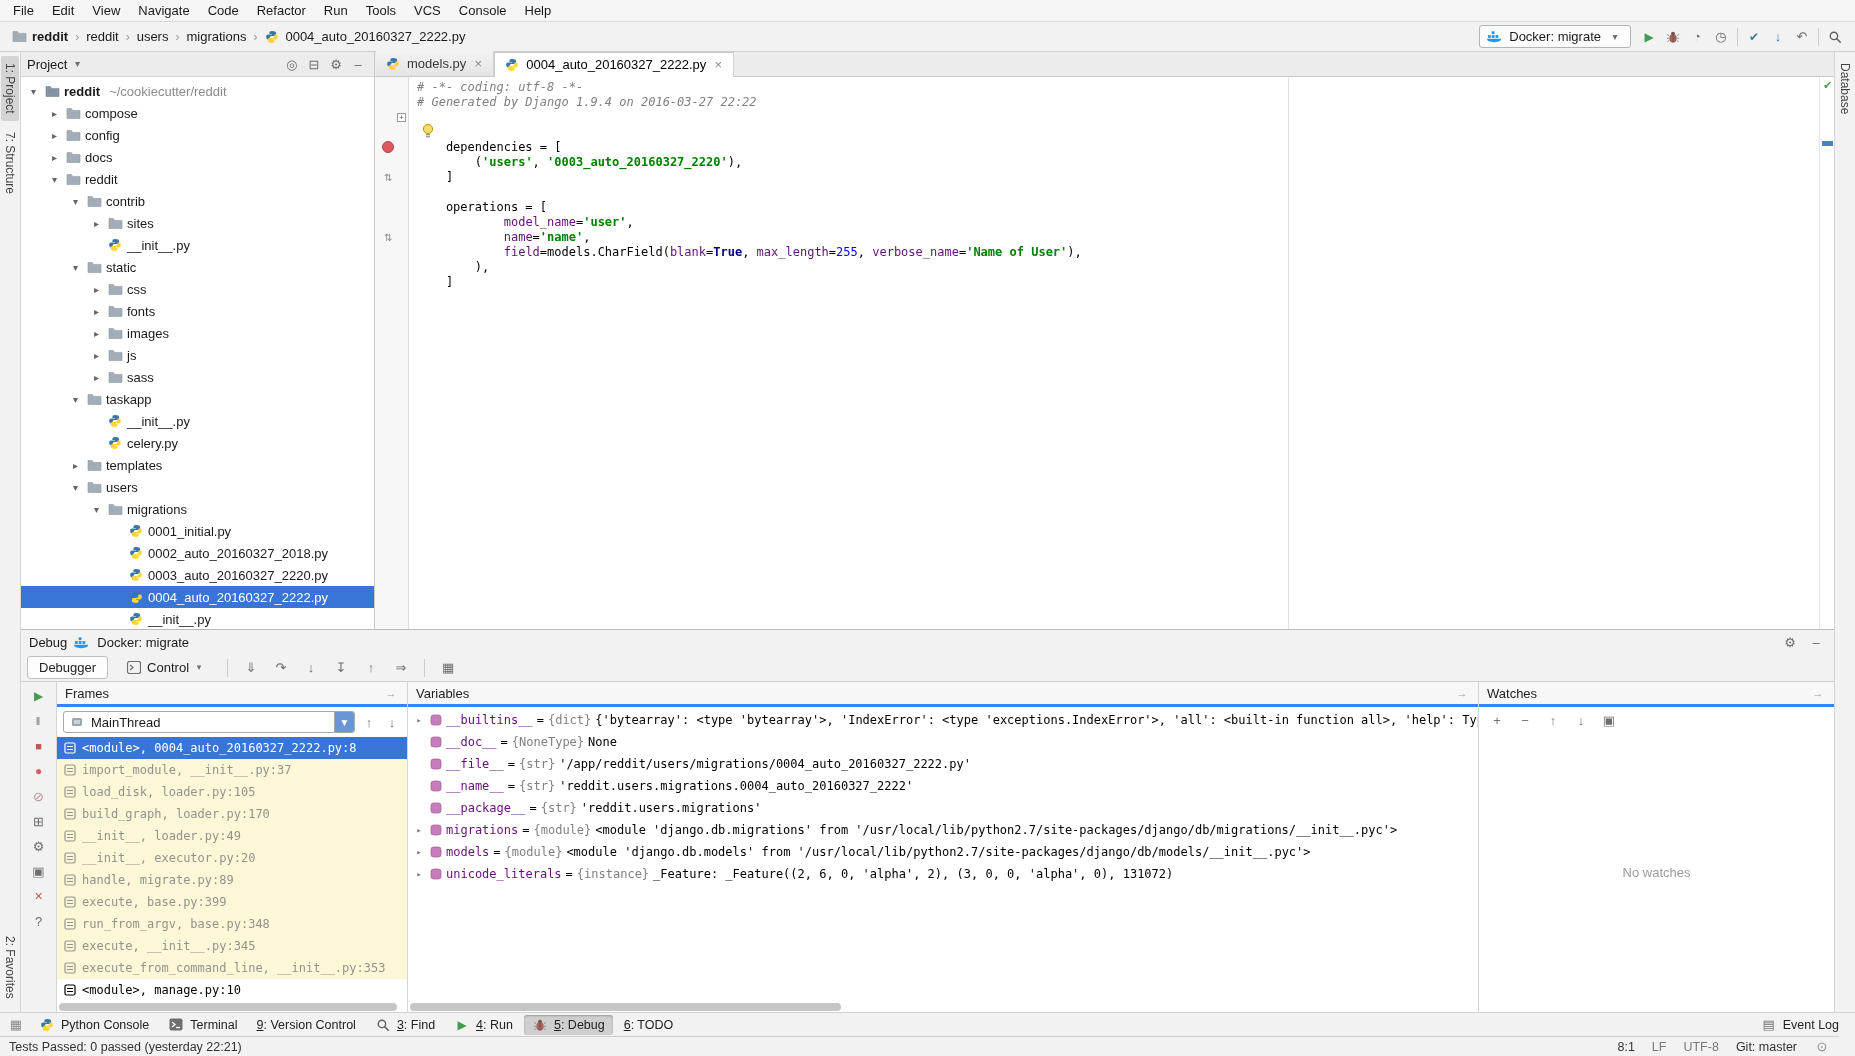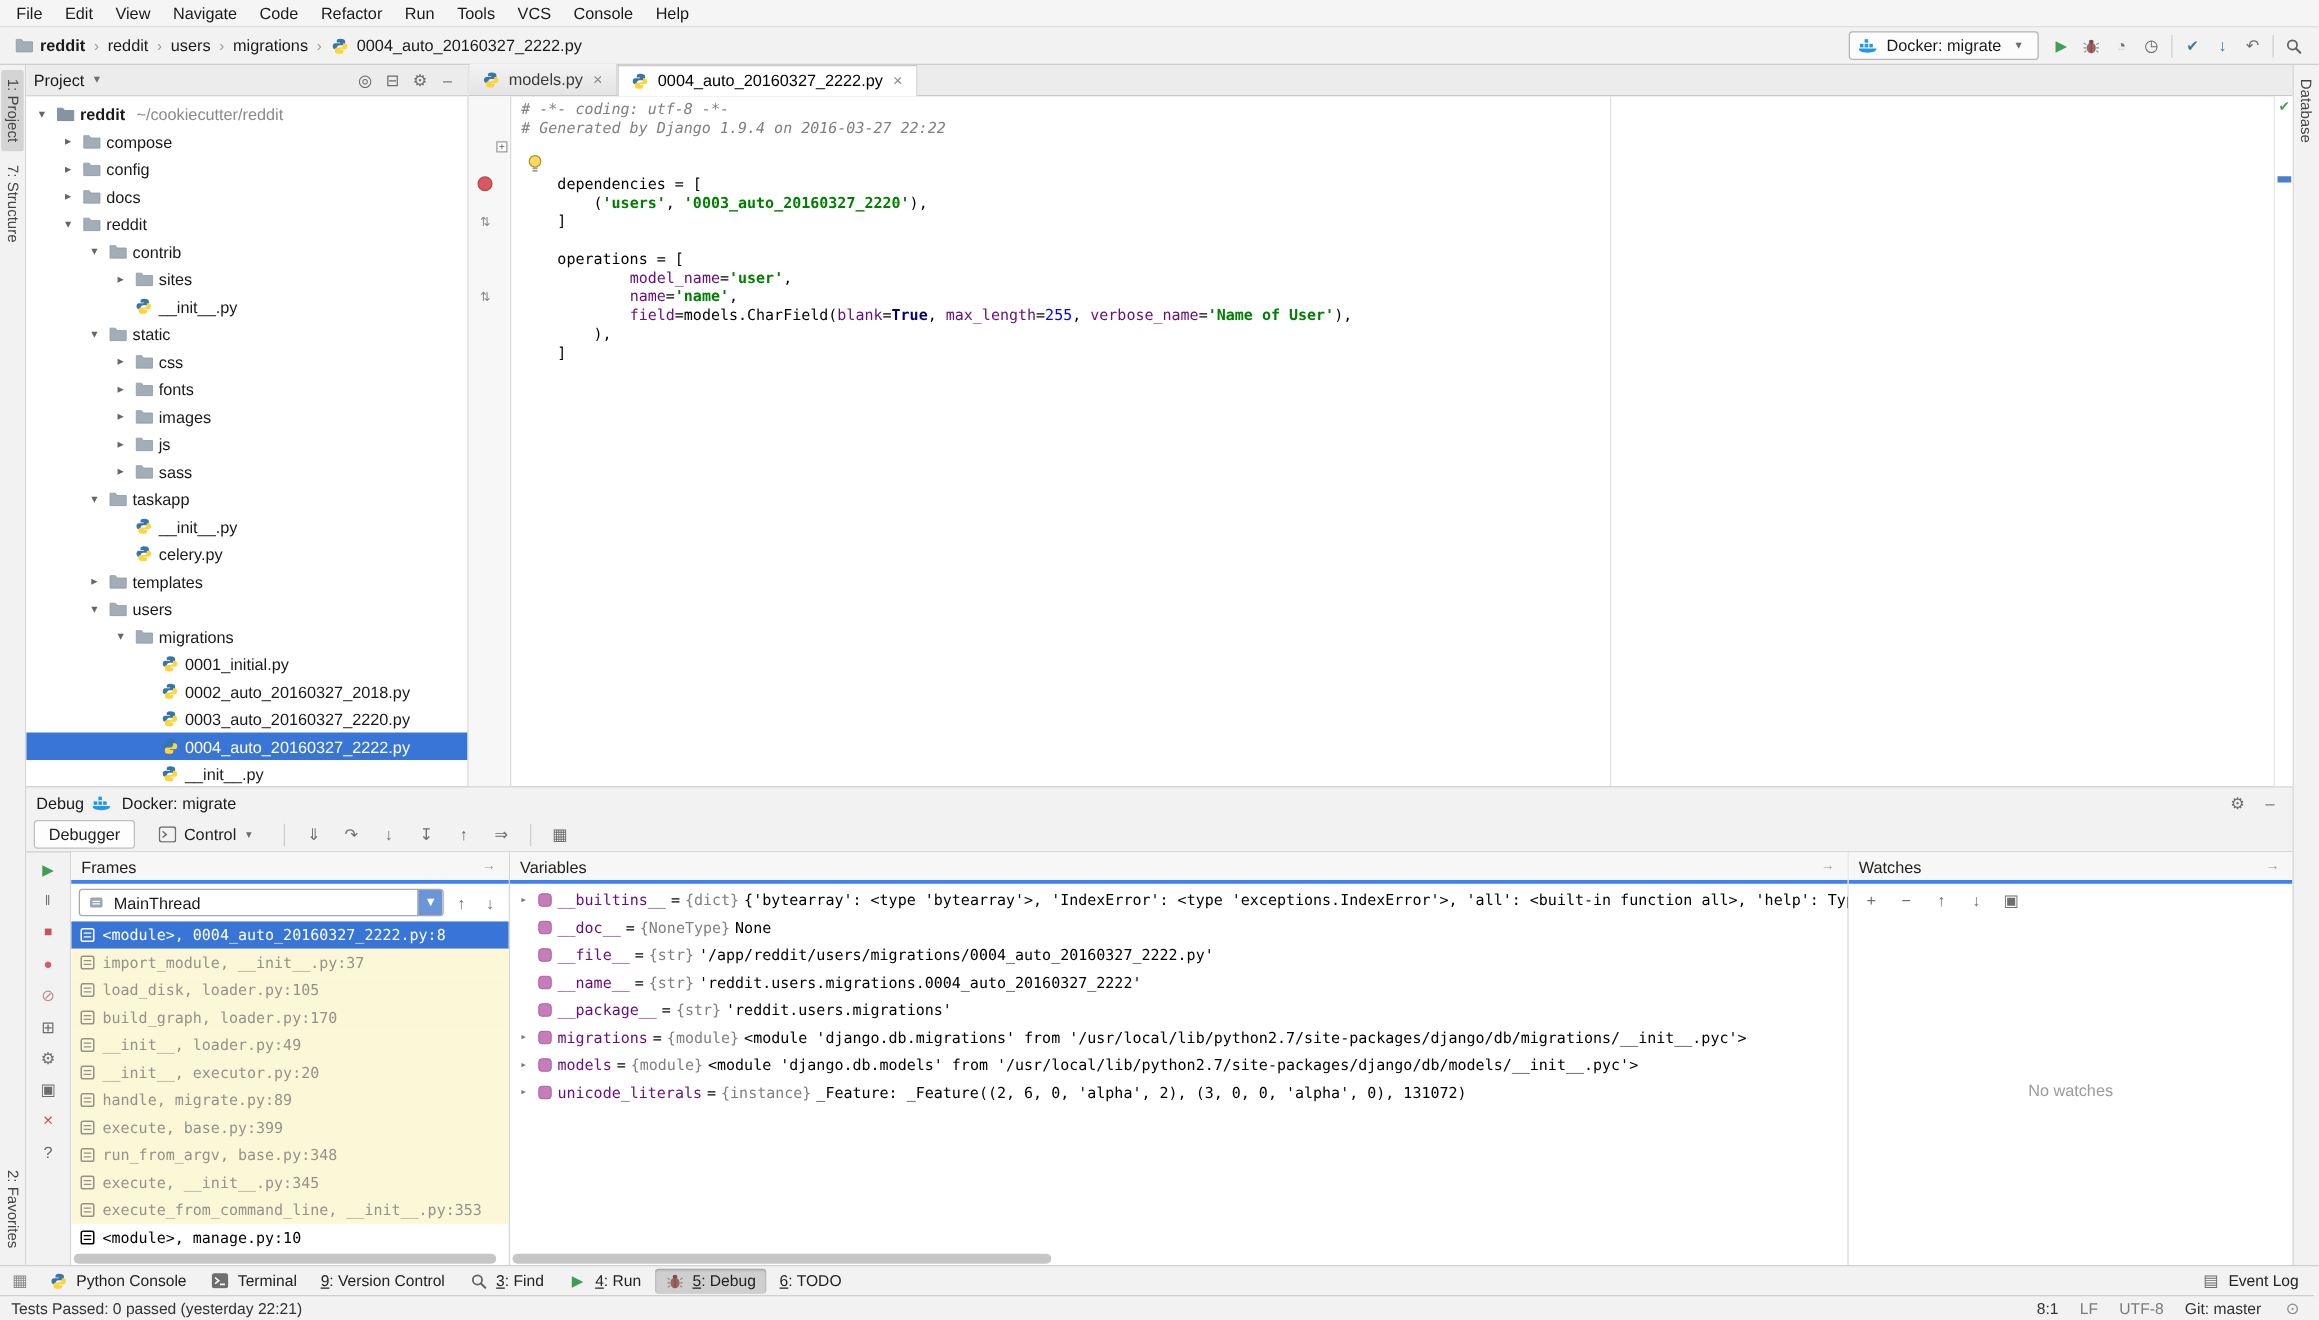--- a/index.html
+++ b/index.html
@@ -119,21 +119,21 @@
   #watches-toolbar { height:26px; display:flex; align-items:center; gap:8px; padding:0 8px; flex:0 0 auto; }
   .watch-btn { width:20px; height:20px; display:flex; align-items:center; justify-content:center; border-radius:3px; font-size:14px; color:#5c5c5c; }
   #no-watches { flex:1; display:flex; align-items:center; justify-content:center; color:#9b9b9b; }
 
   
   #bottom-bar { position:absolute; left:0; right:0; bottom:20px; height:24px; background:#f2f2f2; border-top:1px solid #d0d0d0; display:flex; align-items:center; padding:0 8px; gap:3px; font-size:12.5px; }
   .tw-btn { display:flex; align-items:center; gap:6px; height:20px; padding:0 8px; border-radius:3px; color:#222; }
   .tw-btn.active { background:#cfcfcf; box-shadow:inset 0 1px 2px rgba(0,0,0,.25); }
   #bottom-right { margin-left:auto; display:flex; align-items:center; gap:4px; }
 
-  #status-bar { position:absolute; left:0; right:4px; bottom:0; height:20px; background:#f2f2f2; border-top:1px solid #cfcfcf; display:flex; align-items:center; gap:9px; padding:0 9px; font-size:12.5px; color:#333; }
+  #status-bar { position:absolute; left:0; right:16px; bottom:0; height:20px; background:#f2f2f2; border-top:1px solid #cfcfcf; display:flex; align-items:center; gap:9px; padding:0 9px; font-size:12.5px; color:#333; }
   #status-right { margin-left:auto; display:flex; align-items:center; gap:17px; }
   .dim { color:#7a7a7a; }
 
   
   .g-run, .g-resume { color:#3f9e52; font-size:12px; }
   .g-stop { color:#c75450; font-size:11px; }
   .g-view-breakpoints { color:#db5860; font-size:12px; }
   .g-mute-breakpoints { color:#bc8f8f; }
   .g-close { color:#c75450; font-size:14px; }
   .g-vcs-commit { color:#3c7e8f; font-size:12px; }

